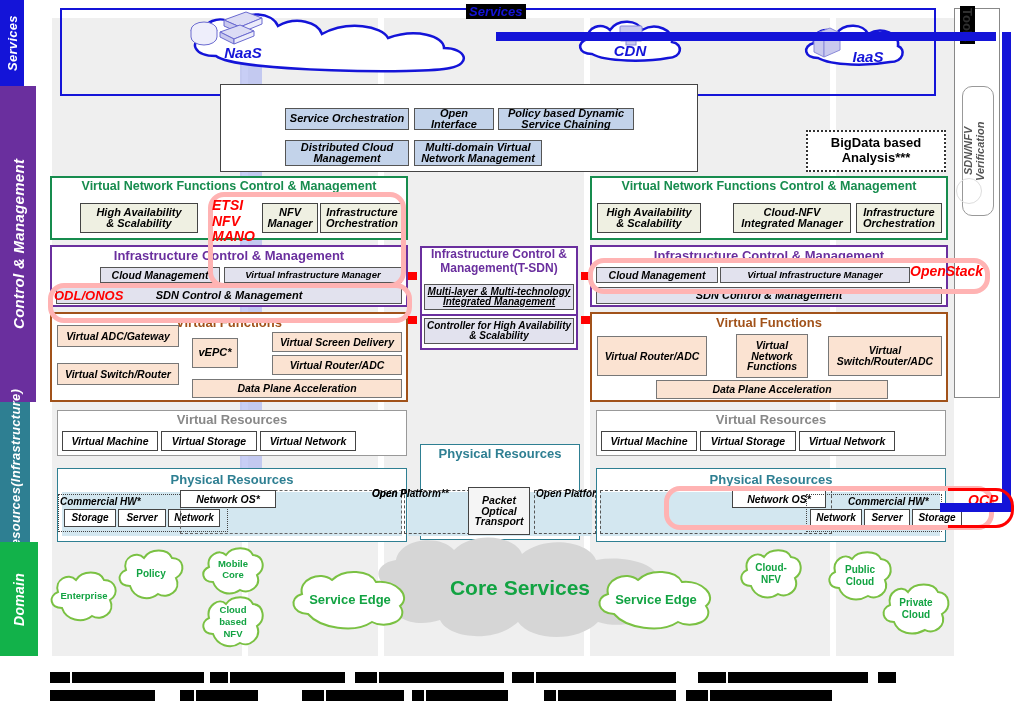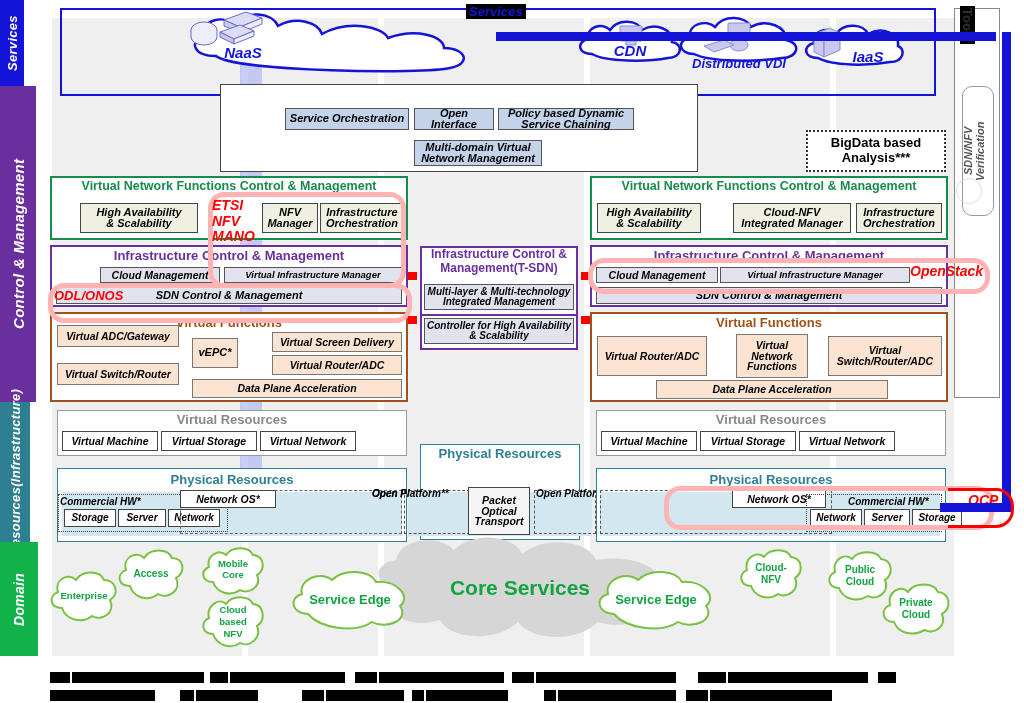--- a/index.html
+++ b/index.html
@@ -153,32 +153,20 @@
       <path d="M16,36 C2,36 0,24 12,21 C10,9 26,4 34,12 C42,0 62,2 66,12
                C80,4 98,12 96,24 C108,26 106,40 92,40 C70,44 30,44 16,36 Z" fill="#fff" stroke="#1414d8" stroke-width="2.5"></path>
       <g fill="#c9c9ee" stroke="#8a8ad8" stroke-width="1">
         <rect x="44" y="8" width="22" height="15" rx="1"></rect>
         <rect x="50" y="23" width="10" height="4"></rect>
       </g>
     </svg>
     <div class="bluecloudlbl" style="top:24px; font-size:15px;">CDN</div>
   </div>
 
-  <div class="cloudwrap" style="left:676px; top:14px; width:126px; height:56px;">
-    <svg width="126" height="56" viewBox="0 0 126 56">
-      <path d="M18,40 C3,40 0,27 14,23 C12,10 30,5 39,13 C48,0 70,2 75,13
-               C90,4 112,13 110,26 C126,29 122,44 106,44 C80,48 34,48 18,40 Z" fill="#fff" stroke="#1414d8" stroke-width="2.5"></path>
-      <g fill="#c9c9ee" stroke="#8a8ad8" stroke-width="1">
-        <rect x="52" y="9" width="22" height="16" rx="1"></rect>
-        <ellipse cx="63" cy="31" rx="9" ry="6"></ellipse>
-        <polygon points="28,32 48,26 58,31 38,38"></polygon>
-      </g>
-    </svg>
-    <div class="bluecloudlbl" style="top:42px; font-size:13px;">Distributed VDI</div>
-  </div>
 
   <div class="cloudwrap" style="left:802px; top:22px; width:104px; height:50px;">
     <svg width="104" height="50" viewBox="0 0 104 50">
       <path d="M16,36 C2,36 0,24 12,21 C10,9 26,4 34,12 C42,0 62,2 66,12
                C80,4 98,12 96,24 C104,27 102,40 88,40 C66,44 30,44 16,36 Z" fill="#fff" stroke="#1414d8" stroke-width="2.5"></path>
       <g fill="#c9c9ee" stroke="#8a8ad8" stroke-width="1">
         <polygon points="12,12 28,6 38,11 22,18"></polygon>
         <polygon points="12,12 12,30 22,35 22,18"></polygon>
         <polygon points="22,18 22,35 38,28 38,11"></polygon>
       </g>
@@ -202,20 +190,24 @@
     <span>Service Orchestration</span>
   </div>
   <div class="node node-blue" style="left:414px; top:108px; width:80px; height:22px; font-size:11px; white-space:pre-line;">
     <span>Open
 Interface</span>
   </div>
   <div class="node node-blue" style="left:498px; top:108px; width:136px; height:22px; font-size:11px; white-space:pre-line;">
     <span>Policy based Dynamic
 Service Chaining</span>
   </div>
+  <div class="node node-blue" style="left:285px; top:140px; width:124px; height:26px; font-size:11px; white-space:pre-line;">
+    <span>Distributed Cloud
+Management</span>
+  </div>
   <div class="node node-blue" style="left:414px; top:140px; width:128px; height:26px; font-size:11px; white-space:pre-line;">
     <span>Multi-domain Virtual
 Network Management</span>
   </div>
 
   <div class="dotted" style="left:806px; top:130px; width:140px; height:42px; border:2px dotted #333; background:#fff;"></div>
   <div class="lbl" style="left:806px; top:136px; width:140px; font-size:13px; white-space:pre-line; line-height:1.15;">BigData based
 Analysis***</div>
 
   <div class="grpbox" style="left:50px; top:176px; width:358px; height:64px; border:2px solid #178c4e; background:#fff;"></div>
@@ -295,21 +287,21 @@
   </div>
   <div class="dashed" style="left:180px; top:490px; width:222px; height:44px; border:1px dashed #666;"></div>
   <div style="position:absolute; left:372px; top:488px; font-size:10px; font-style:italic; font-weight:bold; text-align:right;">Open Platform**</div>
   <div class="node node-plain" style="left:180px; top:490px; width:96px; height:18px; font-size:10.5px; background:#fff;">
     <span>Network OS*</span>
   </div>
 
   <div class="grpbox" style="left:420px; top:246px; width:158px; height:74px; border:2px solid #6a2f9e; background:#fff;"></div>
   <div class="grptitle" style="left:420px; top:248px; width:158px; font-size:12px; color:#6a2f9e; white-space:pre-line; line-height:1.15;">Infrastructure Control &amp;
 Management(T-SDN)</div>
-  <div class="node node-lav" style="left:424px; top:284px; width:150px; height:26px; font-size:10px; white-space:pre-line;">
+  <div class="node node-lav" style="left:424px; top:284px; width:150px; height:26px; font-size:10px; white-space:pre-line;text-decoration:underline;">
     <span>Multi-layer &amp; Multi-technology
 Integrated Management</span>
   </div>
   <div class="grpbox" style="left:420px; top:314px; width:158px; height:36px; border:2px solid #6a2f9e; background:#fff;"></div>
   <div class="node node-lav" style="left:424px; top:318px; width:150px; height:26px; font-size:10px; white-space:pre-line;">
     <span>Controller for High Availability
 &amp; Scalability</span>
   </div>
 
   <div class="grpbox" style="left:420px; top:444px; width:160px; height:96px; border:1.5px solid #2e7f92; background:#fff;"></div>
@@ -441,21 +433,21 @@
                C68,12 72,26 62,32 C68,44 54,54 44,48 C34,56 18,52 14,40 Z" fill="#fff" stroke="#7ac143" stroke-width="2"></path>
     </svg>
     <div class="cloudlbl" style="top:22px; font-size:9.5px;">Enterprise</div>
   </div>
 
   <div class="cloudwrap" style="left:116px; top:546px; width:70px; height:58px;">
     <svg width="70" height="58" viewBox="0 0 70 58">
       <path d="M14,40 C2,40 0,28 10,24 C6,12 20,4 28,12 C34,2 52,2 56,12
                C68,12 70,26 60,32 C66,44 52,54 42,48 C32,56 18,52 14,40 Z" fill="#fff" stroke="#7ac143" stroke-width="2"></path>
     </svg>
-    <div class="cloudlbl" style="top:22px; font-size:10px;">Access</div>
+    <div class="cloudlbl" style="top:22px; font-size:10px;">Policy</div>
   </div>
 
   <div class="cloudwrap" style="left:200px; top:544px; width:66px; height:56px;">
     <svg width="66" height="56" viewBox="0 0 66 56">
       <path d="M13,38 C2,38 0,27 9,23 C6,12 19,4 26,11 C32,2 49,2 53,11
                C64,12 66,25 57,31 C62,42 49,51 40,46 C30,53 17,49 13,38 Z" fill="#fff" stroke="#7ac143" stroke-width="2"></path>
     </svg>
     <div class="cloudlbl" style="top:14px; font-size:9.5px; white-space:pre-line; line-height:1.2;">Mobile
 Core</div>
   </div>

